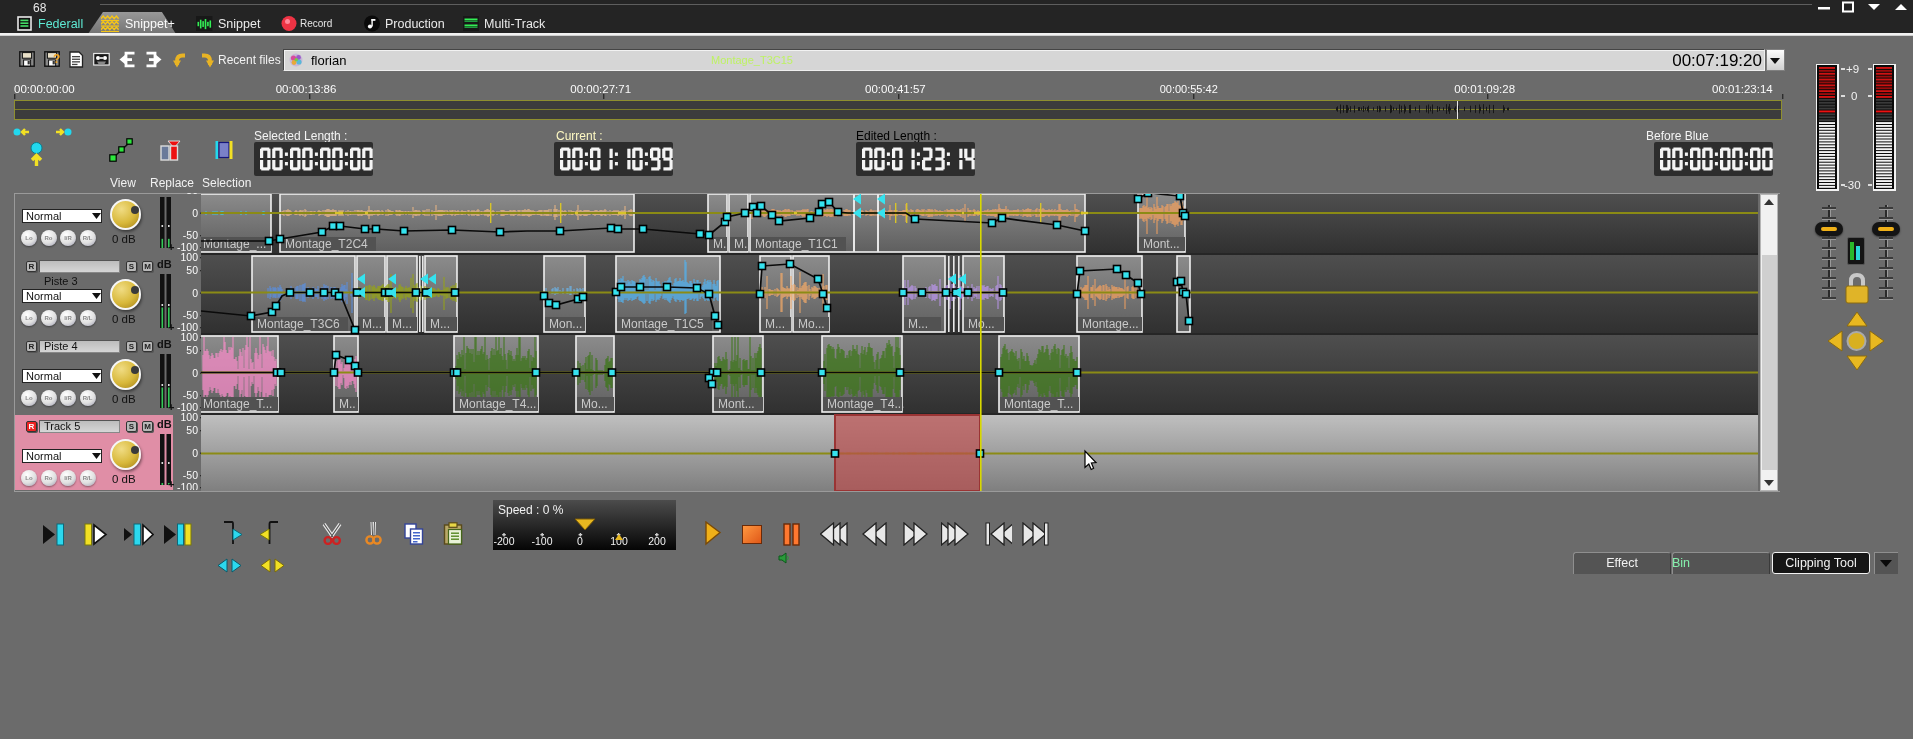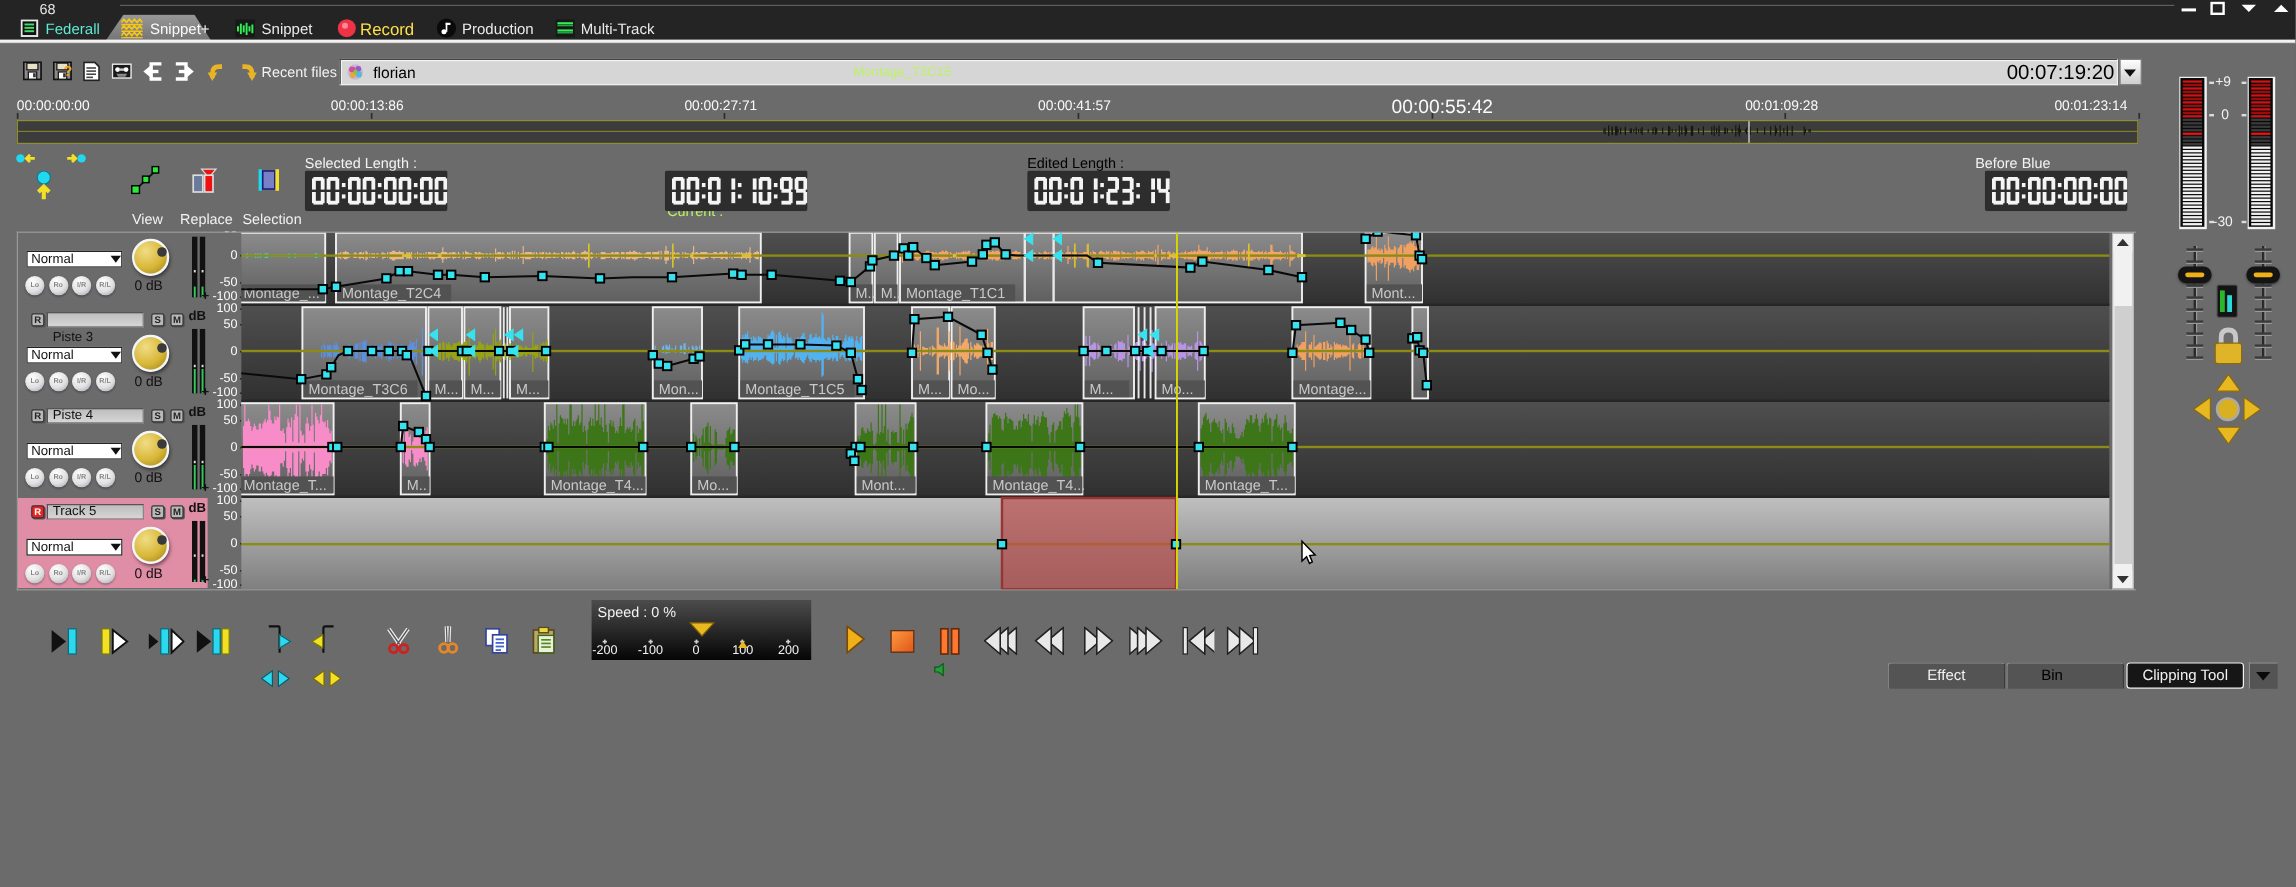--- a/index.html
+++ b/index.html
@@ -38,21 +38,21 @@
     <rect x="6.3" y="5.142857142857142" width="1.6" height="5.8" fill="#33ee55"></rect>
     <rect x="8.7" y="3.0" width="1.6" height="10.15" fill="#33ee55"></rect>
     <rect x="11.1" y="5.857142857142858" width="1.6" height="4.35" fill="#33ee55"></rect>
     <rect x="13.5" y="4.428571428571429" width="1.6" height="7.25" fill="#33ee55"></rect>
   </svg>
 <div style="position:absolute;left:218px;top:17px;font-size:12.5px;line-height:14.5px;color:#eaeaea;white-space:nowrap;">Snippet</div>
 <svg style="position:absolute;left:281px;top:15px;" width="17" height="17" viewBox="0 0 17 17">
     <circle cx="8" cy="8.5" r="7.5" fill="#ee3344"></circle>
     <circle cx="6.5" cy="6.5" r="2.5" fill="#ff8899"></circle>
   </svg>
-<div style="position:absolute;left:300px;top:17px;font-size:14px;line-height:14.5px;color:#fde047;white-space:nowrap;">Record</div>
+<div style="position:absolute;left:300px;top:17px;font-size:10px;line-height:14.5px;color:#e5e5e5;white-space:nowrap;">Record</div>
 <svg style="position:absolute;left:364px;top:15px;" width="17" height="17" viewBox="0 0 17 17">
     <circle cx="8" cy="8.5" r="8" fill="#0a0a0a"></circle>
     <circle cx="6" cy="11.5" r="2.1" fill="#fff"></circle>
     <rect x="7.4" y="4" width="1.4" height="7.5" fill="#fff"></rect>
     <rect x="7.4" y="4" width="4" height="1.8" fill="#fff"></rect>
   </svg>
 <div style="position:absolute;left:385px;top:17px;font-size:12.5px;line-height:14.5px;color:#eaeaea;white-space:nowrap;">Production</div>
 <svg style="position:absolute;left:463px;top:16px;" width="17" height="16" viewBox="0 0 17 16">
     <rect x="0" y="0" width="16" height="15" fill="#181818"></rect>
     <rect x="1.5" y="2.5" width="13" height="1.8" fill="#33ee55"></rect>
@@ -129,21 +129,21 @@
 <div style="position:absolute;left:672px;top:53px;font-size:11px;line-height:15px;color:#bef264;white-space:nowrap;margin-left:39px;">Montage_T3C15</div>
 <div style="position:absolute;left:1620px;top:53px;width:142px;font-size:17px;line-height:15.5px;color:#000;white-space:nowrap;text-align:right;">00:07:19:20</div>
 <div style="position:absolute;left:1766px;top:49px;width:19px;height:22px;background:linear-gradient(#fdfdfd,#cfcfcf);border:1px solid #808080;"></div>
 <svg style="position:absolute;left:1768px;top:56px;" width="15" height="10" viewBox="0 0 15 10">
     <polygon points="2,2 12,2 7,8" fill="#111"></polygon>
   </svg>
 <div style="position:absolute;left:14px;top:83px;font-size:11.5px;line-height:13.5px;color:#fafafa;white-space:nowrap;">00:00:00:00</div>
 <div style="position:absolute;left:275.6666666666667px;top:83px;font-size:11.5px;line-height:13.5px;color:#fafafa;white-space:nowrap;">00:00:13:86</div>
 <div style="position:absolute;left:570.3333333333334px;top:83px;font-size:11.5px;line-height:13.5px;color:#fafafa;white-space:nowrap;">00:00:27:71</div>
 <div style="position:absolute;left:865.0px;top:83px;font-size:11.5px;line-height:13.5px;color:#fafafa;white-space:nowrap;">00:00:41:57</div>
-<div style="position:absolute;left:1159.6666666666667px;top:83px;font-size:16px;line-height:13.5px;color:#fafafa;white-space:nowrap;">00:00:55:42</div>
+<div style="position:absolute;left:1159.6666666666667px;top:83px;font-size:11px;line-height:13.5px;color:#fafafa;white-space:nowrap;">00:00:55:42</div>
 <div style="position:absolute;left:1454.3333333333335px;top:83px;font-size:11.5px;line-height:13.5px;color:#fafafa;white-space:nowrap;text-align:right;">00:01:09:28</div>
 <div style="position:absolute;left:1712px;top:83px;font-size:11.5px;line-height:13.5px;color:#fafafa;white-space:nowrap;">00:01:23:14</div>
 <svg style="position:absolute;left:0px;top:94px;" width="1913" height="6" viewBox="0 0 1913 6">
     <rect x="14" y="0" width="1.4" height="5" fill="#2c2c2c"></rect>
     <rect x="309" y="0" width="1.4" height="5" fill="#2c2c2c"></rect>
     <rect x="603" y="0" width="1.4" height="5" fill="#2c2c2c"></rect>
     <rect x="898" y="0" width="1.4" height="5" fill="#2c2c2c"></rect>
     <rect x="1193" y="0" width="1.4" height="5" fill="#2c2c2c"></rect>
     <rect x="1487" y="0" width="1.4" height="5" fill="#2c2c2c"></rect>
     <rect x="1782" y="0" width="1.4" height="5" fill="#2c2c2c"></rect>
@@ -306,21 +306,21 @@
       <rect x="96.0" y="18.0" width="3.2" height="9.3"></rect>
       <rect x="96.0" y="6.7" width="3.2" height="9.3"></rect>
       <rect x="109.4" y="5.5" width="8.1" height="3.2"></rect>
       <rect x="115.5" y="6.7" width="3.2" height="9.3"></rect>
       <rect x="115.5" y="18.0" width="3.2" height="9.3"></rect>
       <rect x="109.4" y="25.3" width="8.1" height="3.2"></rect>
       <rect x="108.2" y="18.0" width="3.2" height="9.3"></rect>
       <rect x="108.2" y="6.7" width="3.2" height="9.3"></rect>
     </g>
   </svg>
-<div style="position:absolute;left:556px;top:129px;font-size:12px;line-height:14px;color:#bef264;white-space:nowrap;margin-top:40px;">Current :</div>
+<div style="position:absolute;left:556px;top:129px;font-size:12px;line-height:14px;color:#fef9c3;white-space:nowrap;">Current :</div>
 <svg style="position:absolute;left:554px;top:142px;" width="119" height="34" viewBox="0 0 119 34">
     <rect x="0" y="0" width="119" height="34" rx="2" fill="#2d2d2d"></rect>
     <g fill="#f4f4f4">
       <rect x="7.2" y="5.5" width="8.1" height="3.2"></rect>
       <rect x="13.3" y="6.7" width="3.2" height="9.3"></rect>
       <rect x="13.3" y="18.0" width="3.2" height="9.3"></rect>
       <rect x="7.2" y="25.3" width="8.1" height="3.2"></rect>
       <rect x="6.0" y="18.0" width="3.2" height="9.3"></rect>
       <rect x="6.0" y="6.7" width="3.2" height="9.3"></rect>
       <rect x="19.4" y="5.5" width="8.1" height="3.2"></rect>
@@ -1030,21 +1030,21 @@
     <polygon points="11,1 24,12.0 11,23" fill="#e8e8e8" stroke="#222" stroke-width="1.3"></polygon>
     <rect x="22.5" y="1" width="3.5" height="22" fill="#e8e8e8" stroke="#222" stroke-width="1"></rect>
   </svg>
 <svg style="position:absolute;left:778px;top:552px;" width="12" height="12" viewBox="0 0 12 12">
     <polygon points="1,4 4,4 8,1 8,11 4,8 1,8" fill="#2a9a3a" stroke="#0a5a1a" stroke-width="1"></polygon>
     <path d="M9.5 4 Q11 6 9.5 8" stroke="#2a9a3a" fill="none" stroke-width="1.2"></path>
   </svg>
 <div style="position:absolute;left:1573px;top:552px;width:98px;height:22px;background:#545454;border-top:1px solid #8f8f8f;border-left:1px solid #8f8f8f;border-right:1px solid #3a3a3a;border-radius:3px 3px 0 0;"></div>
 <div style="position:absolute;left:1573px;top:556px;width:98px;font-size:12.5px;line-height:14.5px;color:#f2f2f2;white-space:nowrap;text-align:center;">Effect</div>
 <div style="position:absolute;left:1672px;top:552px;width:98px;height:22px;background:#545454;border-top:1px solid #8f8f8f;border-left:1px solid #8f8f8f;border-right:1px solid #3a3a3a;border-radius:3px 3px 0 0;"></div>
-<div style="position:absolute;left:1672px;top:556px;width:76px;font-size:12.5px;line-height:14.5px;color:#000000;white-space:nowrap;text-align:center;">Bin</div>
+<div style="position:absolute;left:1672px;top:556px;width:76px;font-size:12.5px;line-height:14.5px;color:#86efac;white-space:nowrap;text-align:left;">Bin</div>
 <div style="position:absolute;left:1772px;top:552px;width:98px;height:22px;background:#161616;border:1.5px solid #f2f2f2;border-radius:3px;"></div>
 <div style="position:absolute;left:1772px;top:556px;width:98px;font-size:12.5px;line-height:14.5px;color:#f2f2f2;white-space:nowrap;text-align:center;">Clipping Tool</div>
 <div style="position:absolute;left:1874px;top:552px;width:24px;height:22px;background:#545454;border-top:1px solid #8f8f8f;border-left:1px solid #8f8f8f;"></div>
 <svg style="position:absolute;left:1879px;top:559px;" width="15" height="10" viewBox="0 0 15 10">
     <polygon points="1,1 13,1 7,8" fill="#0a0a0a"></polygon>
   </svg>
 <svg style="position:absolute;left:1816px;top:64px;" width="24" height="128" viewBox="0 0 24 128">
     <rect x="0" y="0" width="22" height="126" fill="#0a0a0a" stroke="#f2f2f2" stroke-width="2"></rect>
     <rect x="3" y="3.0" width="16" height="1.9" fill="#d01212"></rect>
     <rect x="3" y="5.9" width="16" height="1.9" fill="#9a0c0c"></rect>

